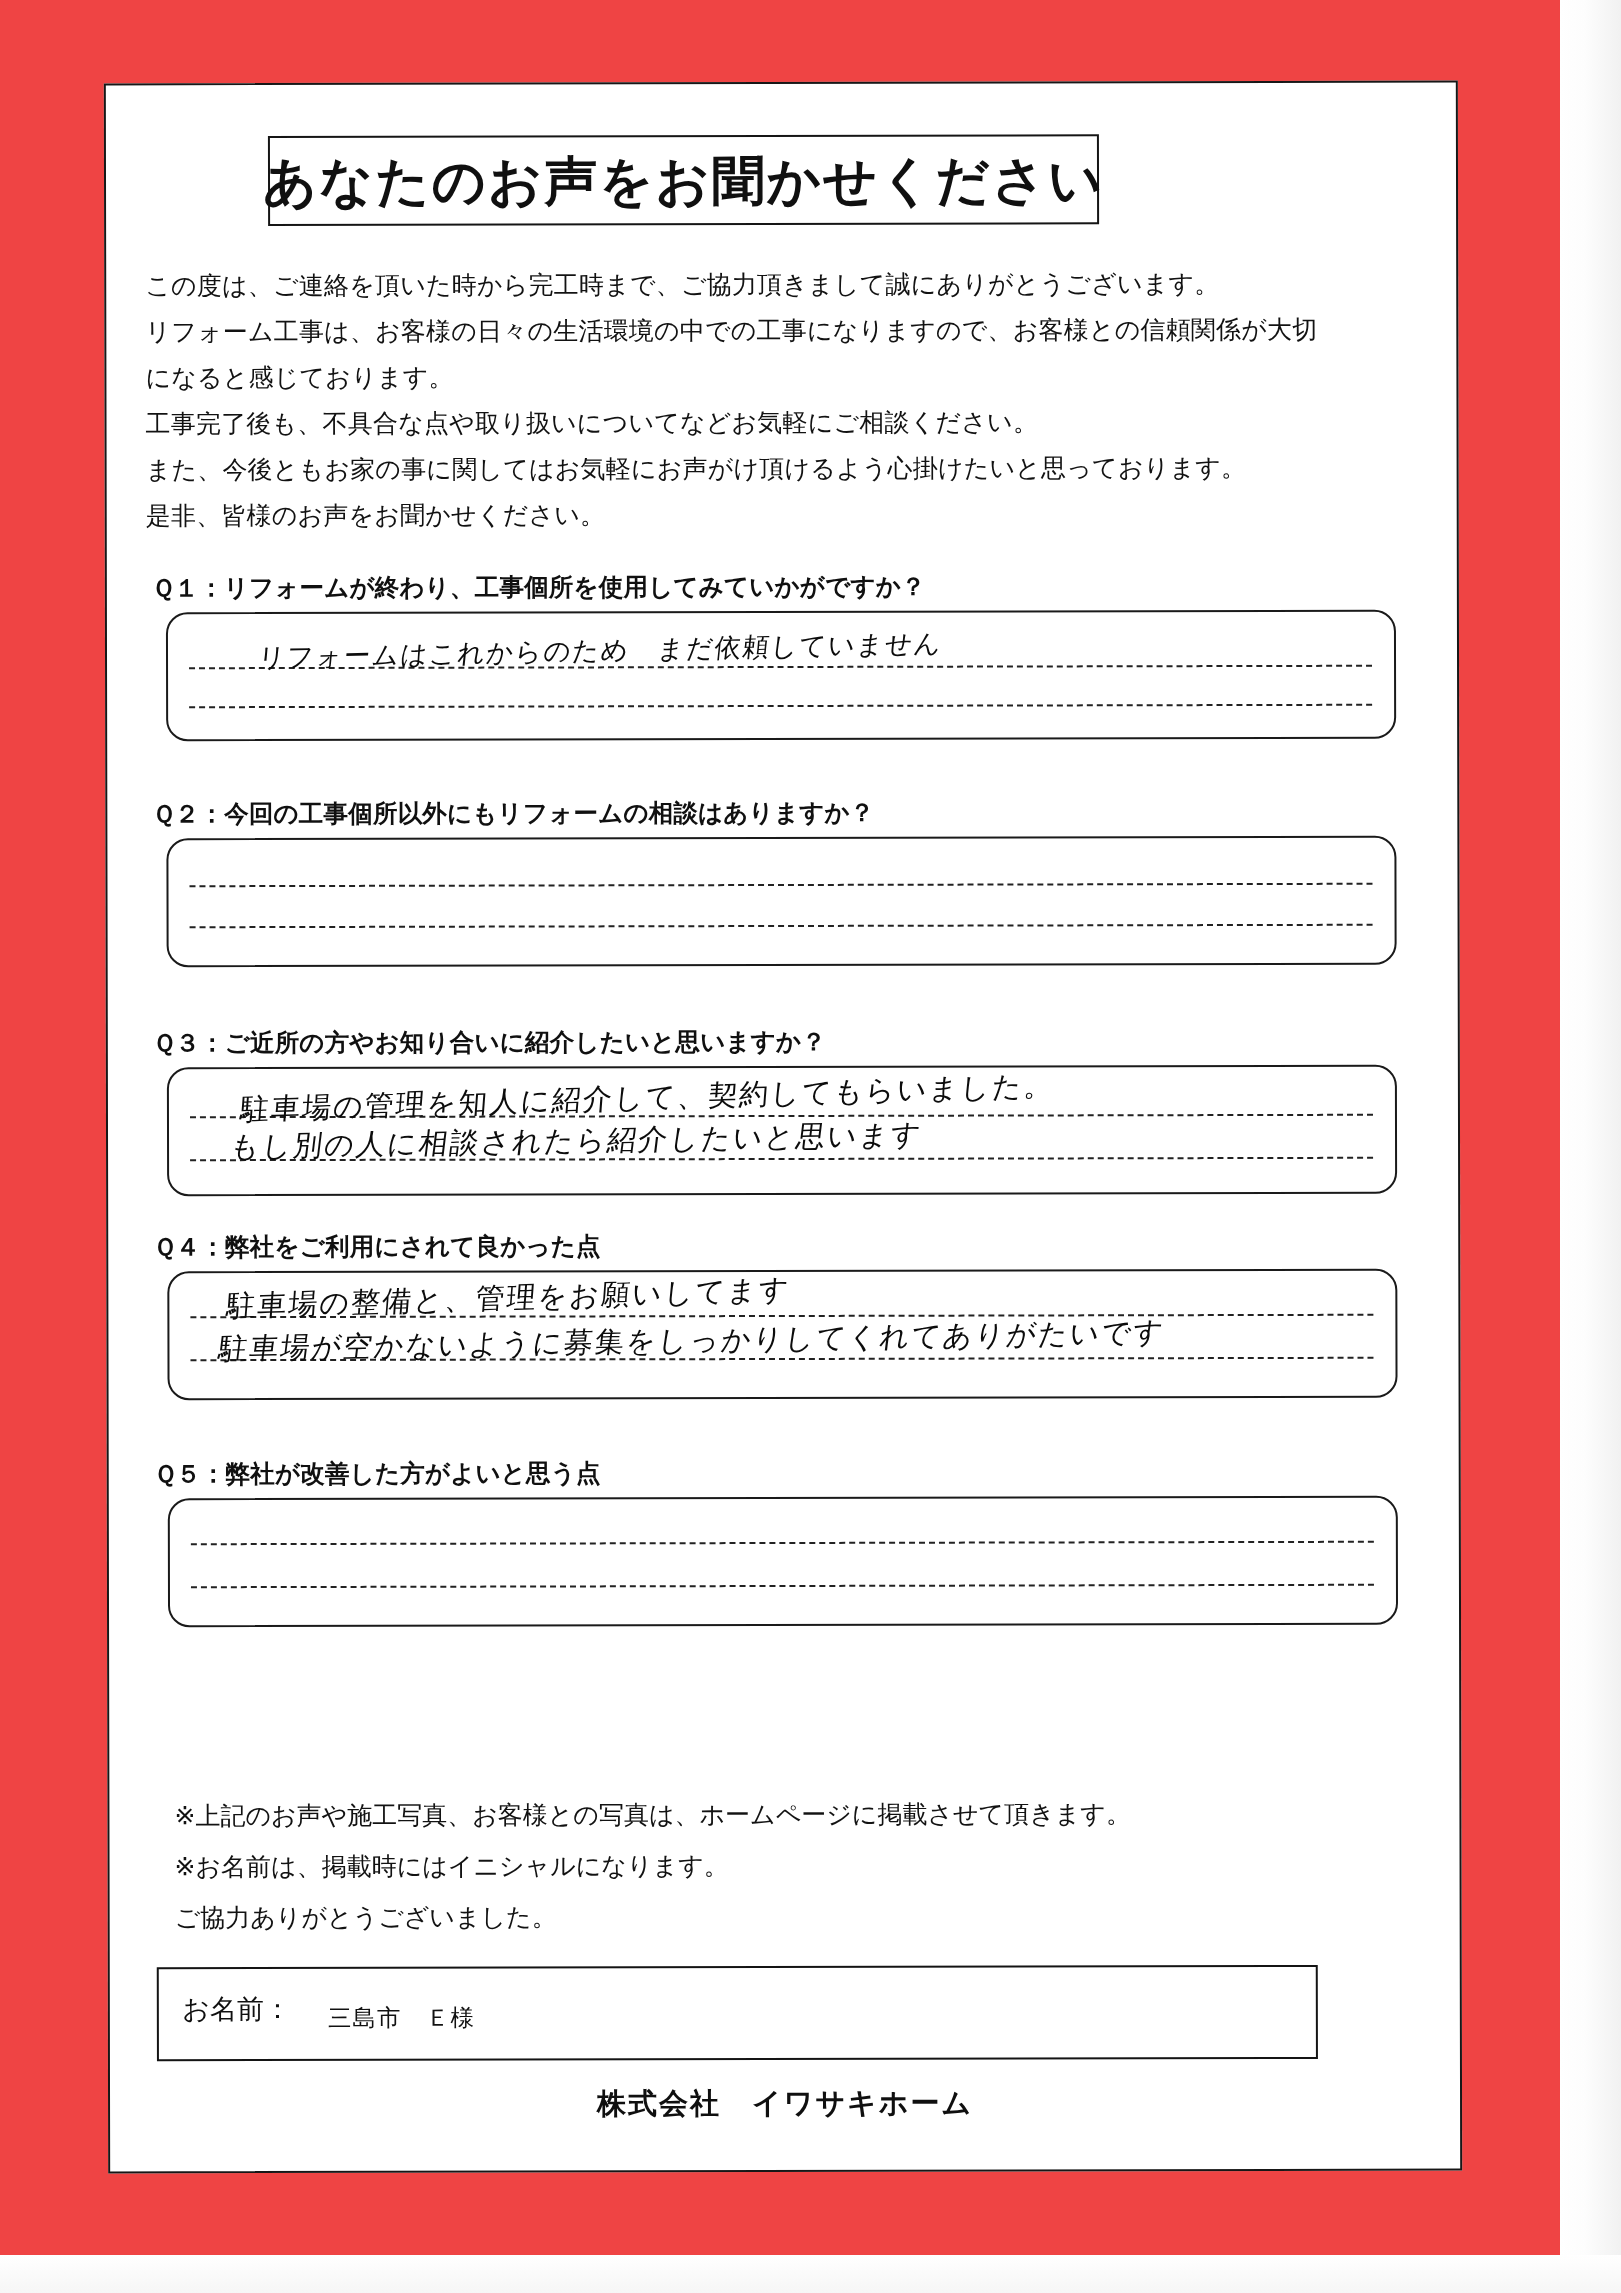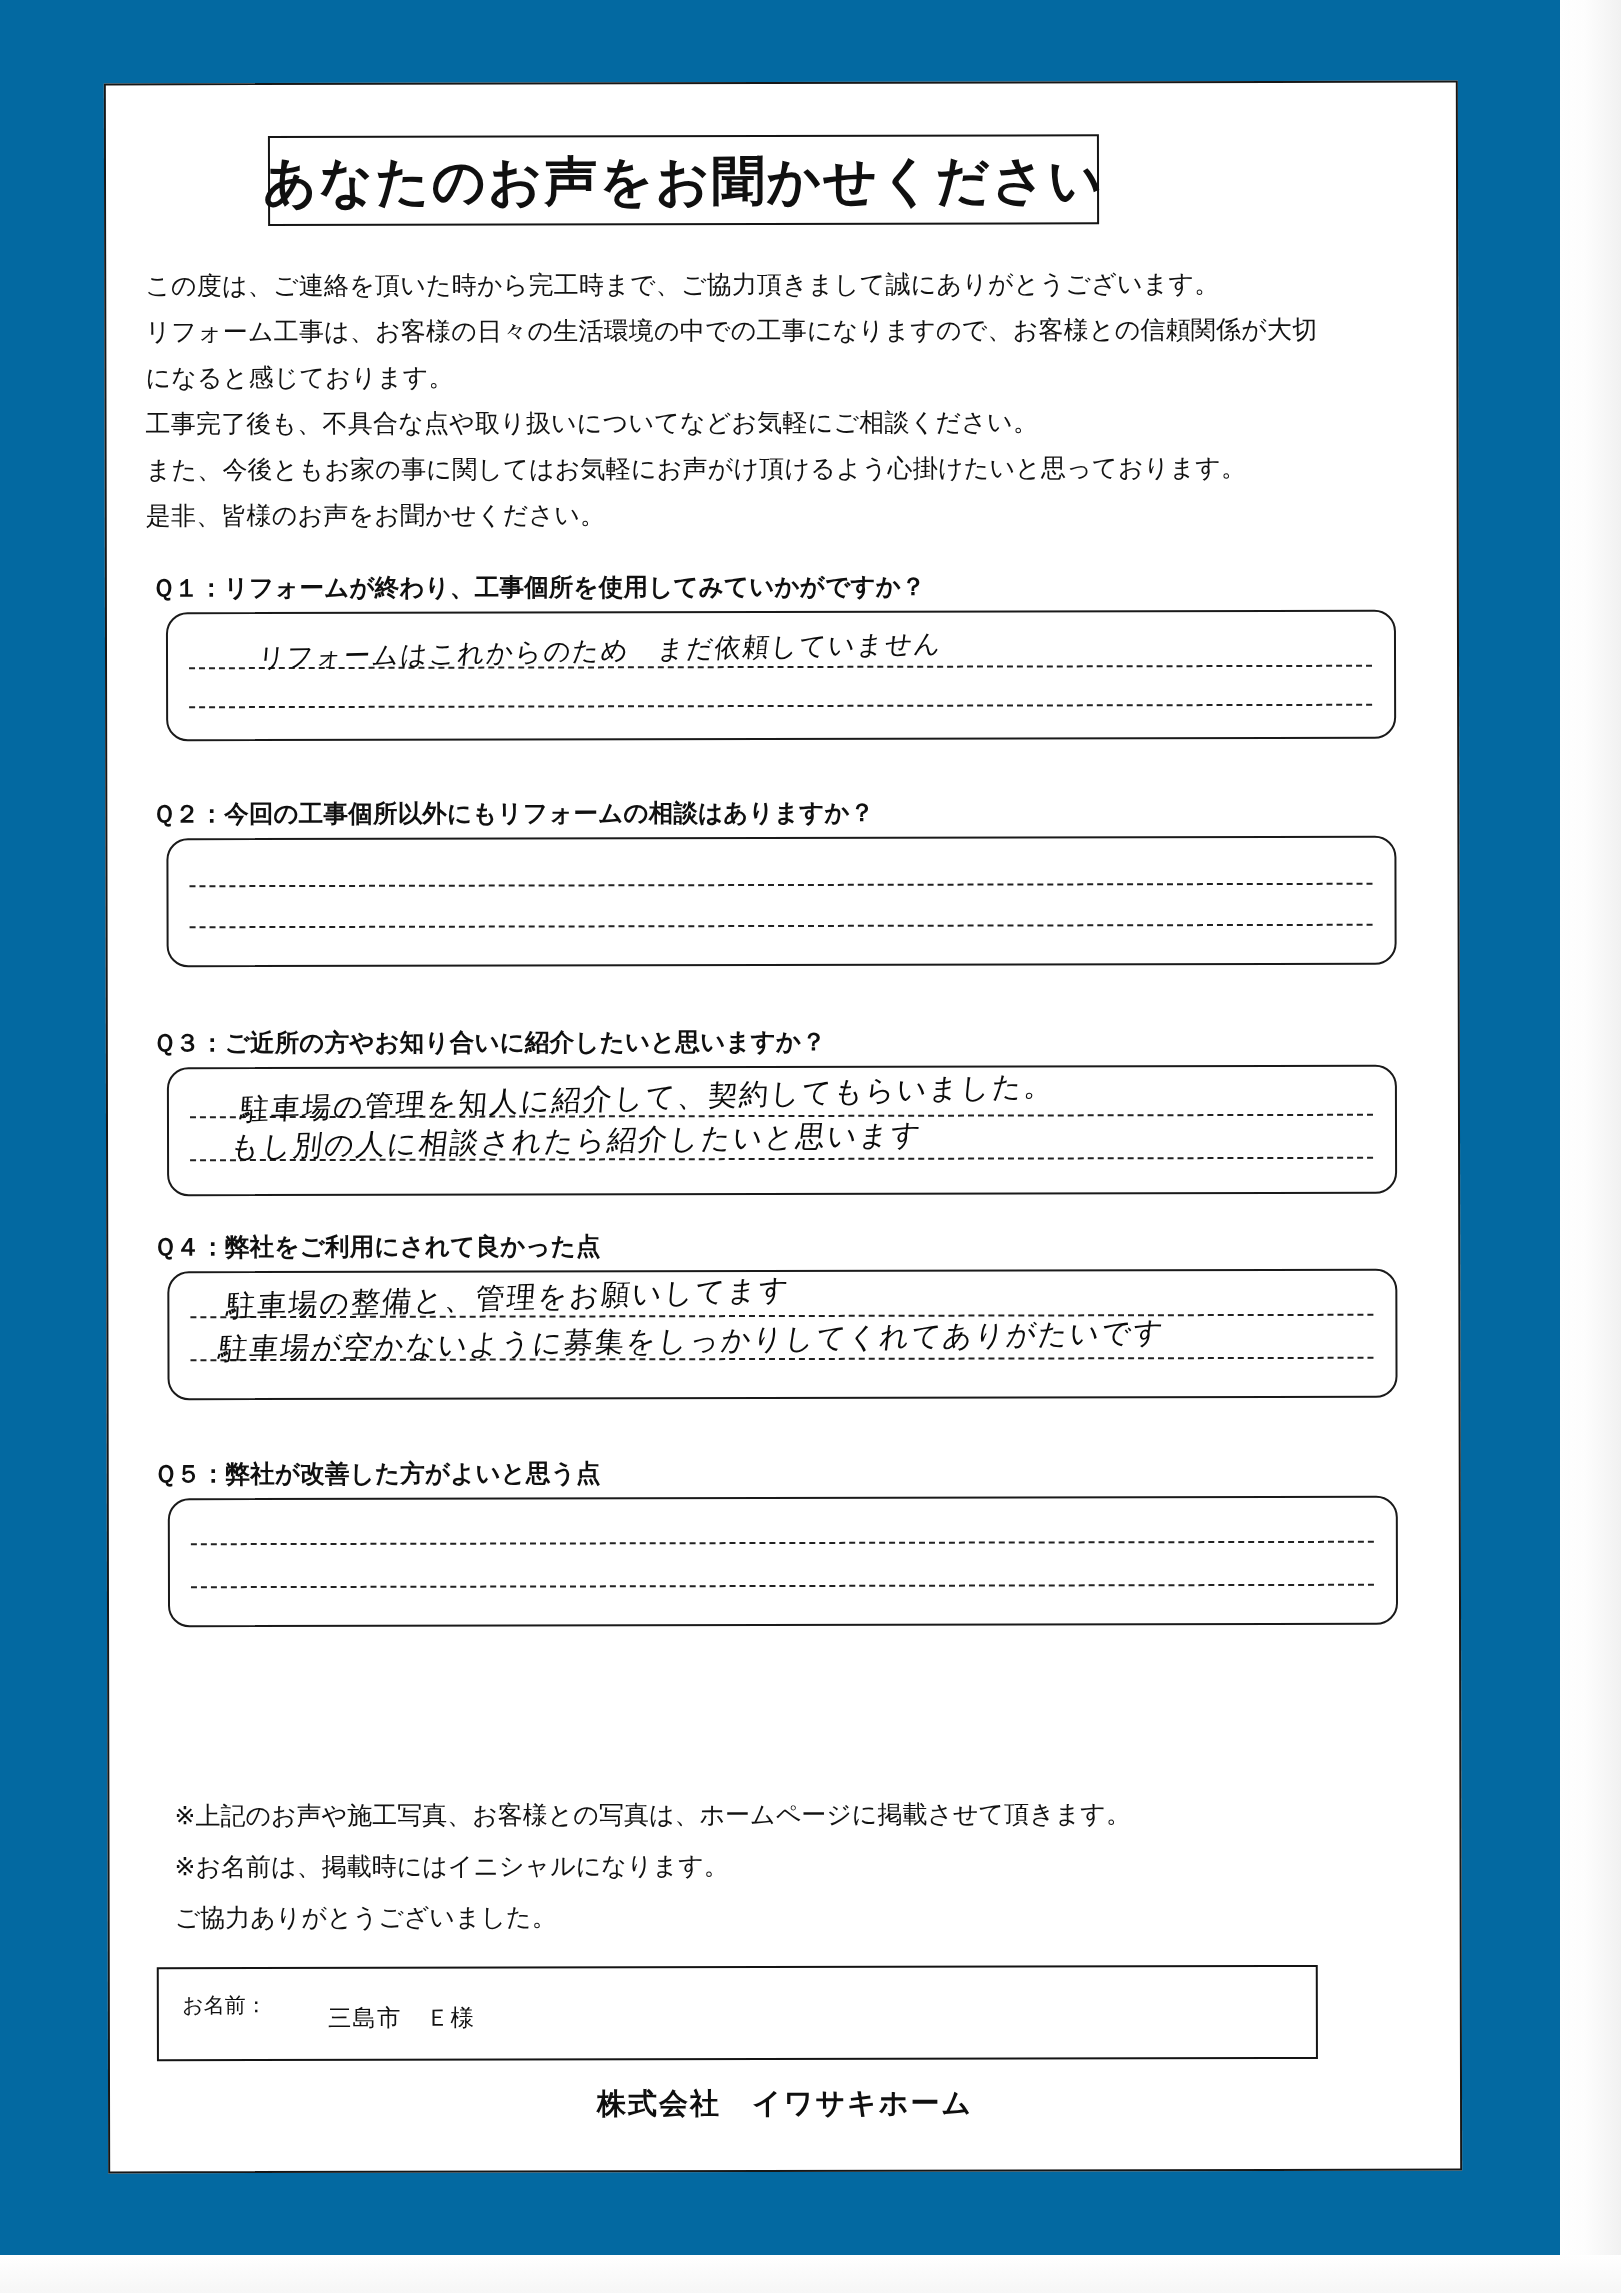--- a/index.html
+++ b/index.html
@@ -11,21 +11,21 @@
   body {
     font-family: "DejaVu Sans", "Liberation Sans", sans-serif;
     color: #111111;
   }
 
   
   .scan-page {
     position: relative;
     width: 1621px;
     height: 2294px;
-    background: #0369a1;
+    background: #ef4444;
     overflow: hidden;
   }
 
   
   .scan-edge-right {
     position: absolute;
     top: 0;
     right: 0;
     width: 61px;
     height: 2294px;
@@ -170,21 +170,21 @@
     width: 1161px;
     height: 94px;
     border: 2.5px solid #141414;
     box-sizing: border-box;
     background: #ffffff;
   }
   .name-label {
     position: absolute;
     left: 23.5px;
     top: 21.6px;
-    font-size: 21px;
+    font-size: 27px;
     color: #101010;
     white-space: nowrap;
   }
   .name-value {
     position: absolute;
     left: 169px;
     top: 33px;
     font-size: 23.5px;
     color: #111111;
     letter-spacing: 1px;

